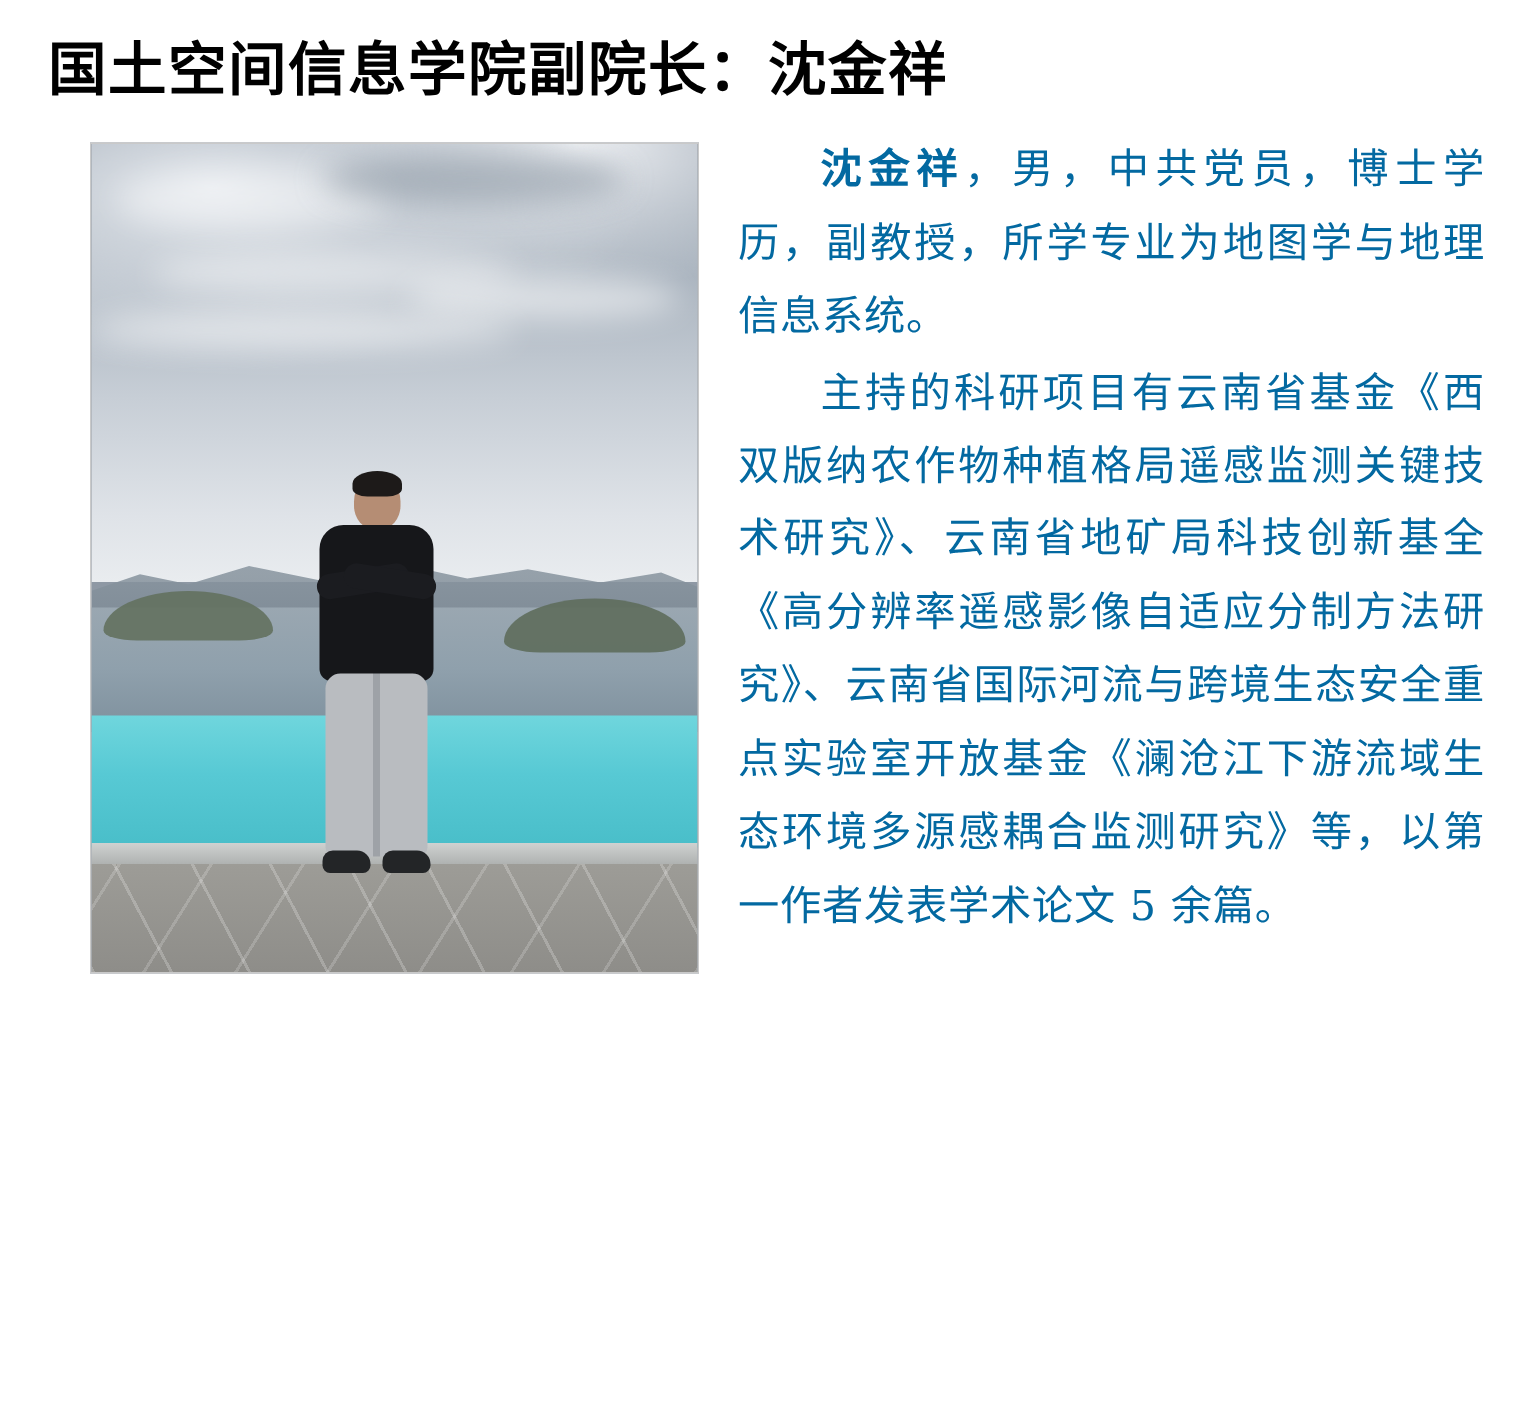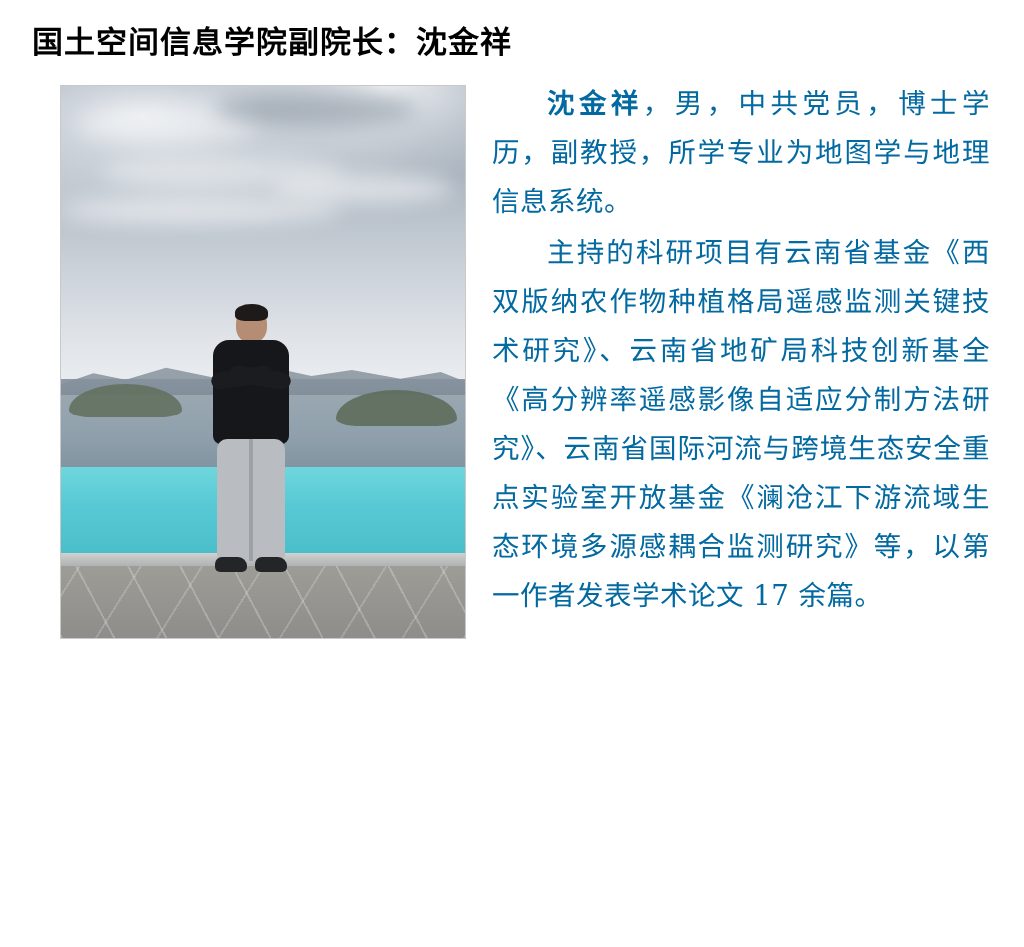--- a/index.html
+++ b/index.html
@@ -17,21 +17,21 @@
   .page {
     position: relative;
     width: 1024px;
     height: 947px;
     box-sizing: border-box;
     padding: 18px 34px 0 30px;
   }
   .doc-title {
     font-family: "DejaVu Serif", "Liberation Serif", serif;
     font-weight: 700;
-    font-size: 31px;
+    font-size: 39px;
     line-height: 1.2;
     letter-spacing: 1px;
     color: #000000;
     margin: 6px 0 18px 2px;
     white-space: nowrap;
   }
   .body-block {
     position: relative;
   }
   .photo {
@@ -215,17 +215,17 @@
         <div class="p-armL"></div>
         <div class="p-armR"></div>
         <div class="p-legs"></div>
         <div class="p-shoeL"></div>
         <div class="p-shoeR"></div>
       </div>
     </figure>
 
     <p class="para indent"><span class="name-bold">沈金祥</span><span>，男，中共党员，博士学历，副教授，所学专业为地图学与地理信息系统。</span></p>
 
-    <p class="para indent"><span>主持的科研项目有云南省基金《西双版纳农作物种植格局遥感监测关键技术研究》、云南省地矿局科技创新基全《高分辨率遥感影像自适应分制方法研究》、云南省国际河流与跨境生态安全重点实验室开放基金《澜沧江下游流域生态环境多源感耦合监测研究》等，以第一作者发表学术论文 17 余篇。</span></p>
+    <p class="para indent"><span>主持的科研项目有云南省基金《西双版纳农作物种植格局遥感监测关键技术研究》、云南省地矿局科技创新基全《高分辨率遥感影像自适应分制方法研究》、云南省国际河流与跨境生态安全重点实验室开放基金《澜沧江下游流域生态环境多源感耦合监测研究》等，以第一作者发表学术论文 5 余篇。</span></p>
 
     <div class="clear"></div>
   </div>
 </div>
 
 </body></html>

